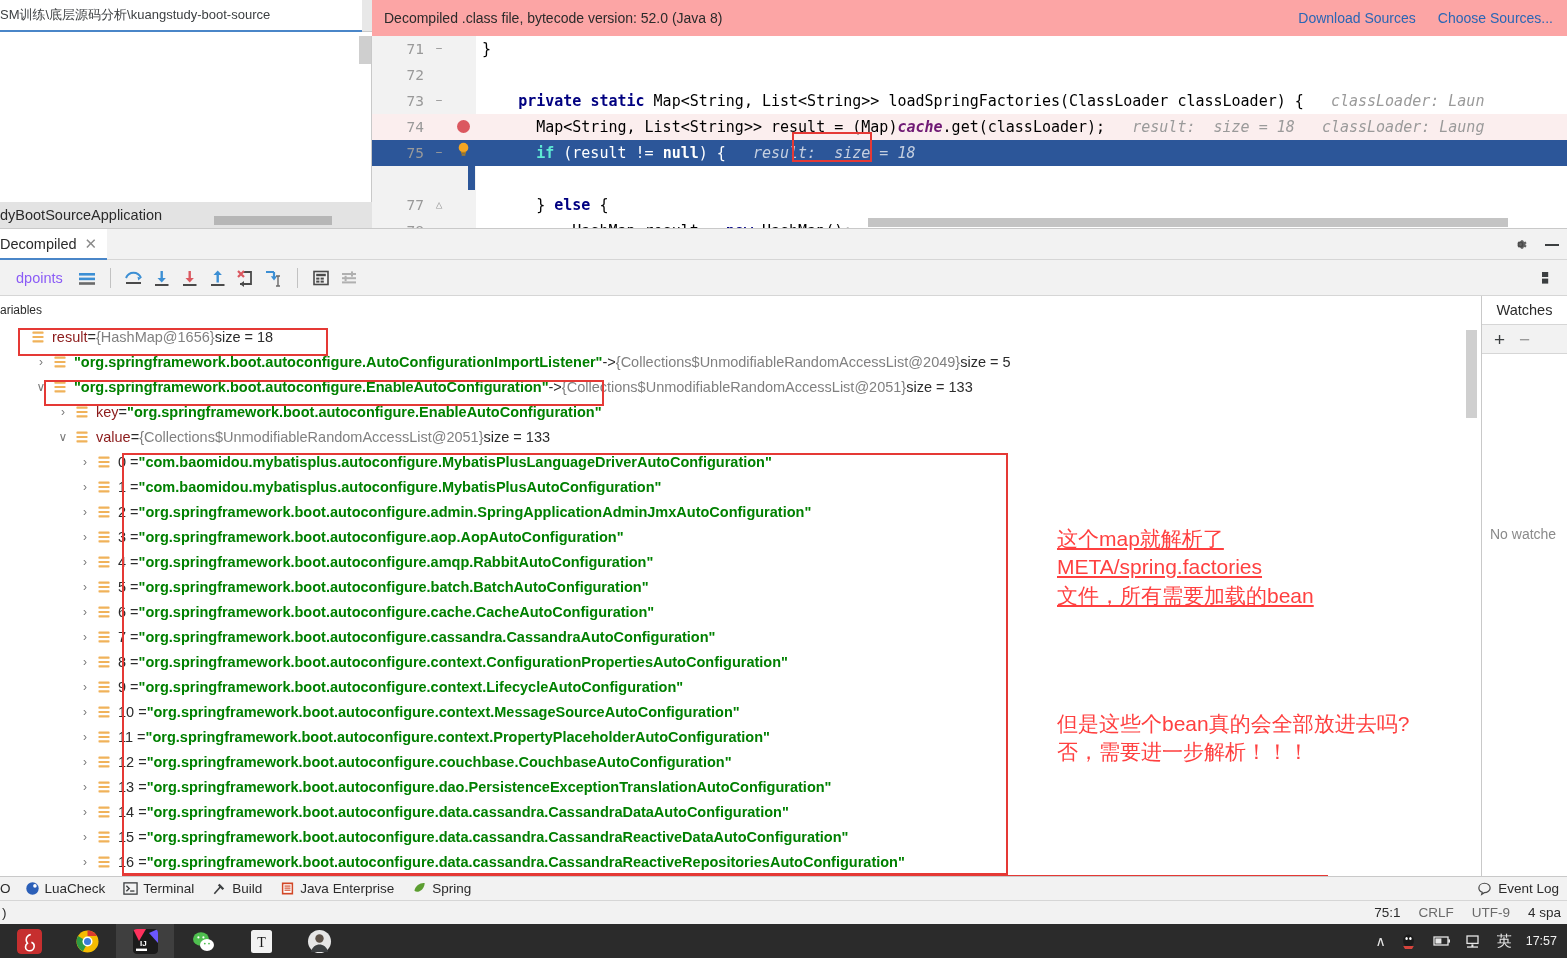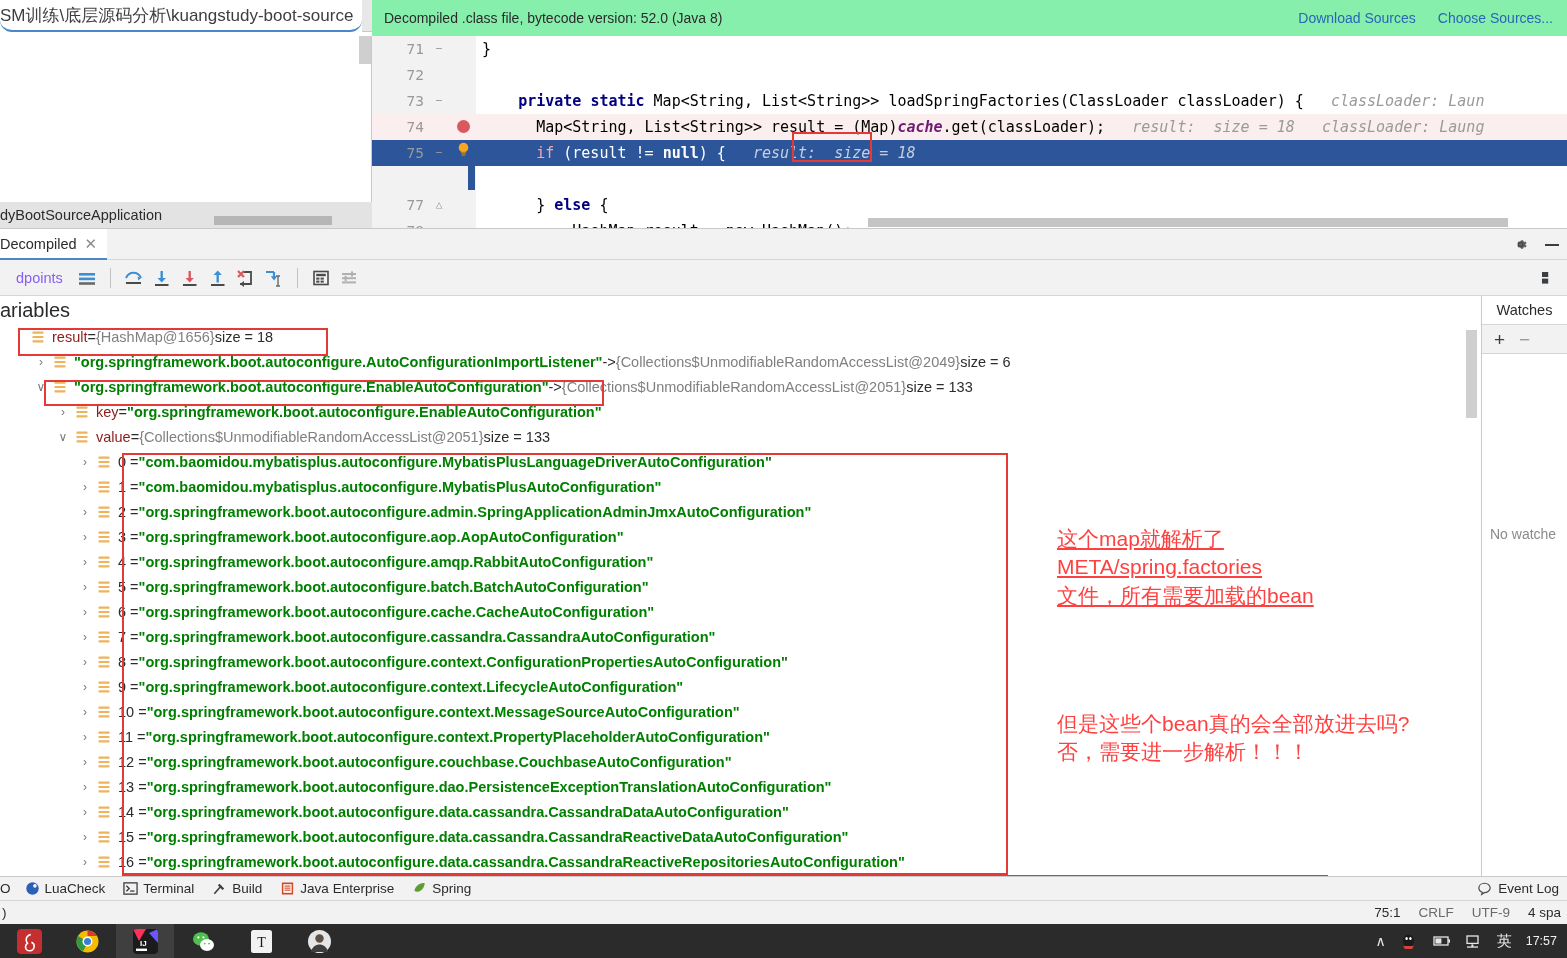--- a/index.html
+++ b/index.html
@@ -12,31 +12,30 @@
     color: #000000;
   }
   #app { position: relative; width: 1567px; height: 958px; }
 
   
   .top-row { position: absolute; left: 0; top: 0; width: 1567px; height: 36px; }
   .proj-tab {
     position: absolute; left: 0; top: 0; width: 362px; height: 32px;
     background: #ffffff; border-bottom: 2px solid #4a86c8;
     display: flex; align-items: center;
-    padding-left: 0; font-size: 17px; color: #3c3f41; white-space: nowrap;
+    padding-left: 0; font-size: 13px; color: #3c3f41; white-space: nowrap;
     overflow: hidden;
-    border-radius: 12px;
   }
   .tabs-gap {
     position: absolute; left: 362px; top: 0; width: 10px; height: 32px;
     background: #e8e8e8; border-bottom: 1px solid #c9c9c9;
   }
   .decompiled-bar {
     position: absolute; left: 372px; top: 0; width: 1195px; height: 36px;
-    background: #86efac;
+    background: #fca5a5;
     display: flex; align-items: center; justify-content: space-between;
     padding: 0 14px 0 12px;
     font-size: 14px; color: #2b2b2b;
   }
   .decompiled-links { display: flex; gap: 22px; }
   .dl-link { color: #2a66b5; cursor: pointer; font-size: 14px; }
 
   
   .left-panel {
     position: absolute; left: 0; top: 36px; width: 372px; height: 192px;
@@ -146,21 +145,21 @@
     position: absolute; right: 10px; top: 0; height: 36px; display: flex; align-items: center;
   }
 
   
   .panel-titles {
     position: absolute; left: 0; top: 296px; width: 1567px; height: 28px;
     background: #ffffff;
   }
   .vars-title {
     position: absolute; left: 0; top: 0; height: 28px;
-    display: flex; align-items: center; font-size: 20px; color: #2b2b2b;
+    display: flex; align-items: center; font-size: 12px; color: #2b2b2b;
   }
   .watches-col {
     position: absolute; left: 1481px; top: 296px; width: 86px; height: 580px;
     background: #ffffff; border-left: 1px solid #c9c9c9;
   }
   .watches-title {
     height: 28px; display: flex; align-items: center; justify-content: center;
     font-size: 14.5px; color: #2b2b2b;
   }
   .watches-toolbar {
@@ -317,21 +316,21 @@
     <div class="code-line line-hl-cur" style="top:104px;">
       <span class="ln-num">75</span>
       <span class="fold-col">−</span>
       <span class="bp-col">
         <svg class="bulb" viewBox="0 0 14 17">
           <ellipse cx="7" cy="6" rx="5.2" ry="5.2" fill="#f5a623"></ellipse>
           <rect x="4.4" y="10.4" width="5.2" height="2" fill="#b9821a"></rect>
           <rect x="5" y="13" width="4" height="1.6" fill="#b9821a"></rect>
         </svg>
       </span>
-      <span class="code-text">&nbsp;&nbsp;&nbsp;&nbsp;&nbsp;&nbsp;<span style="color:#fca5a5;font-weight:normal;">if</span> (result != <span style="color:#ffffff;font-weight:bold;">null</span>) {<span class="hint-on-blue">&nbsp;&nbsp; result:&nbsp; size = 18</span></span>
+      <span class="code-text">&nbsp;&nbsp;&nbsp;&nbsp;&nbsp;&nbsp;<span style="color:#5eead4;font-weight:bold;">if</span> (result != <span style="color:#ffffff;font-weight:bold;">null</span>) {<span class="hint-on-blue">&nbsp;&nbsp; result:&nbsp; size = 18</span></span>
     </div>
 
 
     <div class="code-line" style="top:156px;">
       <span class="ln-num">77</span>
       <span class="fold-col">△</span>
       <span class="bp-col"></span>
       <span class="code-text">&nbsp;&nbsp;&nbsp;&nbsp;&nbsp;&nbsp;} <span class="kw">else</span> {</span>
     </div>
 
@@ -473,21 +472,21 @@
       <div class="tree-row" style="padding-left: 30px;">
         <span class="twisty">›</span>
         <span class="list-icon"><svg width="16" height="16" viewBox="0 0 16 16">
             <rect x="2.5" y="2.6" width="11" height="2.2" rx="0.6" fill="#f0b25a"></rect>
             <rect x="2.5" y="6.9" width="11" height="2.2" rx="0.6" fill="#f0b25a"></rect>
             <rect x="2.5" y="11.2" width="11" height="2.2" rx="0.6" fill="#f0b25a"></rect>
           </svg></span>
         <span class="k-str">"org.springframework.boot.autoconfigure.AutoConfigurationImportListener"</span>
         <span class="k-arrow"> -&gt; </span>
         <span class="k-ref">{Collections$UnmodifiableRandomAccessList@2049}</span>
-        <span class="k-size">  size = 6</span>
+        <span class="k-size">  size = 5</span>
       </div>
       <div class="tree-row" style="padding-left: 30px;">
         <span class="twisty">∨</span>
         <span class="list-icon"><svg width="16" height="16" viewBox="0 0 16 16">
             <rect x="2.5" y="2.6" width="11" height="2.2" rx="0.6" fill="#f0b25a"></rect>
             <rect x="2.5" y="6.9" width="11" height="2.2" rx="0.6" fill="#f0b25a"></rect>
             <rect x="2.5" y="11.2" width="11" height="2.2" rx="0.6" fill="#f0b25a"></rect>
           </svg></span>
         <span class="k-str">"org.springframework.boot.autoconfigure.EnableAutoConfiguration"</span>
         <span class="k-arrow"> -&gt; </span>

